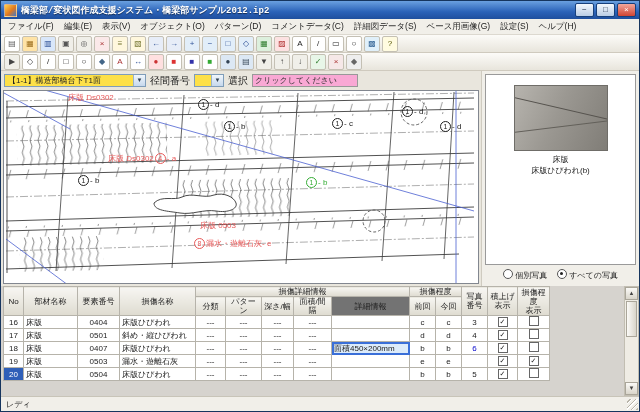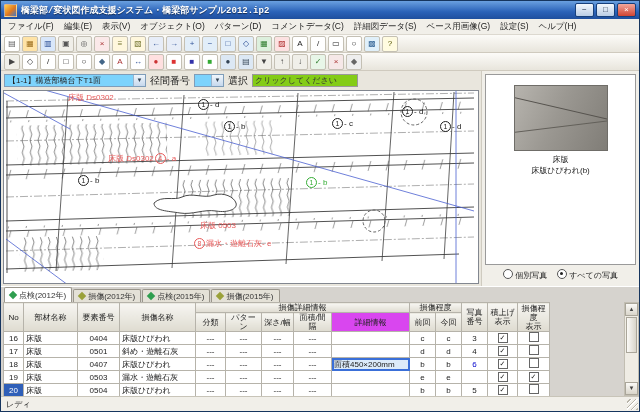--- a/index.html
+++ b/index.html
@@ -23,24 +23,24 @@
   .menubar{height:15px;flex:0 0 15px;background:#f1efe9;display:flex;align-items:center;padding-left:2px;border-bottom:1px solid #dcd8cf;}
   .menu-item{padding:1px 5px;font-size:8.5px;white-space:nowrap;}
   .toolbar{height:17px;flex:0 0 17px;background:linear-gradient(#fcfbf8,#e8e5dc);display:flex;align-items:center;padding:0 2px;border-bottom:1px solid #cfcabe;}
   .tb-icon{width:14px;height:14px;margin:0 1px;border:1px solid #c4c0b4;border-radius:2px;display:inline-flex;align-items:center;justify-content:center;font-size:8px;flex:0 0 14px;overflow:hidden;}
   .tb-icon i{font-style:normal;line-height:1;}
 
   
   .content{flex:0 0 215px;height:215px;display:flex;background:#e9e6dd;}
   .left-col{flex:1;display:flex;flex-direction:column;min-width:0;}
   .selector-row{height:17px;flex:0 0 17px;display:flex;align-items:center;gap:4px;padding:1px 3px;}
-  .combo{background:#7dd3fc;border:1px solid #7f9db9;height:13px;display:flex;align-items:flex-end;font-size:8px;padding-left:3px;box-sizing:border-box;}
+  .combo{background:#fde047;border:1px solid #7f9db9;height:13px;display:flex;align-items:flex-end;font-size:8px;padding-left:3px;box-sizing:border-box;}
   .combo .arrow{width:11px;height:11px;margin-left:auto;background:linear-gradient(#f0f6fc,#c6d8ec);border-left:1px solid #9ab4cc;font-size:6px;line-height:10px;text-align:center;color:#345;}
   .lbl{font-size:10px;white-space:nowrap;}
-  .hint-box{width:106px;height:13px;box-sizing:border-box;background:#84cc16;border:1px solid #999;font-size:8px;padding:0 2px;color:#333;font-family:inherit;}
+  .hint-box{width:106px;height:13px;box-sizing:border-box;background:#f9a8d4;border:1px solid #999;font-size:8px;padding:0 2px;color:#333;font-family:inherit;}
   .canvas{flex:1;margin:0 2px 2px 2px;background:#fff;border:1px solid #828790;position:relative;overflow:hidden;}
   .canvas svg{position:absolute;left:0;top:0;}
   .mark{position:absolute;display:flex;align-items:center;gap:1px;font-size:8px;white-space:nowrap;color:#222;}
   .mark .circ{display:inline-block;width:9px;height:9px;border:1px solid currentColor;border-radius:50%;font-size:7px;line-height:9px;text-align:center;}
   .mark.red{color:#e85a5a;}
   .mark.green{color:#35ad35;}
 
   
   .right-panel{flex:0 0 158px;width:158px;background:#f1efe9;border-left:1px solid #cfcbc0;display:flex;flex-direction:column;padding:3px;box-sizing:border-box;}
   .photo-area{flex:1;background:#fff;border:1px solid #9a9a9a;display:flex;flex-direction:column;align-items:center;padding-top:10px;overflow:hidden;}
@@ -55,21 +55,21 @@
   
   .tabs-row{flex:0 0 15px;height:15px;display:flex;align-items:flex-end;gap:1px;padding-left:3px;background:#d6d3ce;border-top:1px solid #fff;}
   .tab{height:12px;display:flex;align-items:center;gap:3px;padding:0 5px;font-size:8px;background:#e4e1d7;border:1px solid #9a968c;border-bottom:none;border-radius:2px 2px 0 0;color:#333;}
   .tab.active{background:#fff;height:14px;}
   .dia{width:6px;height:6px;transform:rotate(45deg);flex:0 0 6px;}
   .table-area{flex:1;display:flex;background:#d6d3ce;overflow:hidden;}
   .grid-wrap{flex:1;overflow:hidden;padding-left:2px;}
   table.grid{border-collapse:collapse;table-layout:fixed;background:#fff;font-size:8px;}
   .grid th,.grid td{border:1px solid #b6b3aa;padding:0 2px;overflow:hidden;white-space:nowrap;box-sizing:border-box;}
   .grid th{background:linear-gradient(#f7f6f2,#dedbd0);font-weight:normal;white-space:pre-line;line-height:9px;text-align:center;}
-  .grid th.hl{background:#d946ef;}
+  .grid th.hl{background:#737373;}
   .grid td{height:13px;}
   .grid td.center{text-align:center;}
   .grid td.sel-no{background:#2f5fb8;color:#fff;}
   .grid td.selcell{background:#dcebfa;outline:2px solid #3a6fd8;outline-offset:-2px;}
   .grid td.blue{color:#0000cc;}
   .cb{display:inline-block;width:8px;height:8px;border:1px solid #666;background:#fff;font-size:7px;line-height:8px;text-align:center;color:#222;}
   .vscroll{flex:0 0 13px;width:13px;background:#efece4;border:1px solid #c2beb2;display:flex;flex-direction:column;align-items:stretch;}
   .vs-btn{height:11px;font-size:6px;line-height:11px;text-align:center;background:linear-gradient(#fbfaf7,#d9d5ca);border:1px solid #aaa69a;color:#444;}
   .vs-thumb{height:34px;margin:1px;background:linear-gradient(90deg,#fbfaf7,#d9d5ca);border:1px solid #aaa69a;}
   .vs-track{flex:1;}
@@ -376,38 +376,20 @@
           <div>床版ひびわれ(b)</div>
         </div>
       </div>
       <div class="radio-row">
         <label><span class="radio"></span><span>個別写真</span></label>
         <label><span class="radio on"></span><span>すべての写真</span></label>
       </div>
     </div>
   </div>
 
-  <div class="tabs-row">
-    <span class="tab active">
-        <span class="dia" style="background:#2f9e4f;"></span>
-        <span>点検(2012年)</span>
-      </span>
-    <span class="tab">
-        <span class="dia" style="background:#9aa13a;"></span>
-        <span>損傷(2012年)</span>
-      </span>
-    <span class="tab">
-        <span class="dia" style="background:#2f9e4f;"></span>
-        <span>点検(2015年)</span>
-      </span>
-    <span class="tab">
-        <span class="dia" style="background:#9aa13a;"></span>
-        <span>損傷(2015年)</span>
-      </span>
-  </div>
 
   <div class="table-area">
     <div class="grid-wrap">
       <table class="grid">
         <colgroup>
           <col style="width:20px;">
             <col style="width:54px;">
             <col style="width:42px;">
             <col style="width:76px;">
           <col style="width:30px;">
@@ -459,21 +441,21 @@
           <td class="center">c</td>
           <td class="center">c</td>
           <td class="center">3</td>
           <td class="center"><span class="cb">✓</span></td>
           <td class="center"><span class="cb"></span></td>
         </tr>
         <tr>
           <td class="center">17</td>
           <td>床版</td>
           <td class="center">0501</td>
-          <td>斜め・遊離石灰</td>
+          <td>斜め・縦ひびわれ</td>
           <td class="center">---</td>
           <td class="center">---</td>
           <td class="center">---</td>
           <td class="center">---</td>
           <td></td>
           <td class="center">d</td>
           <td class="center">d</td>
           <td class="center">4</td>
           <td class="center"><span class="cb">✓</span></td>
           <td class="center"><span class="cb"></span></td>

